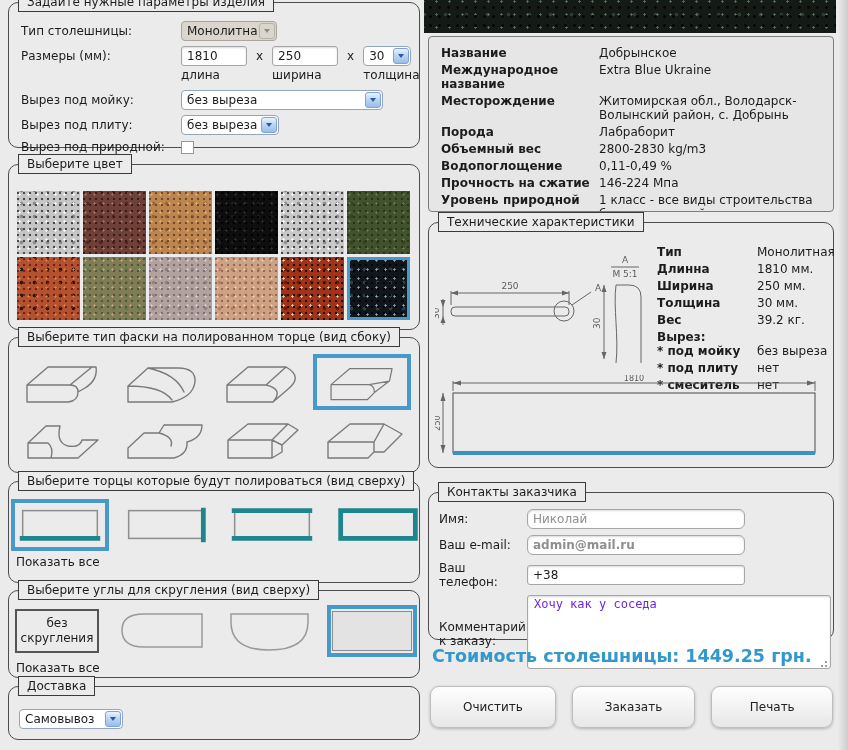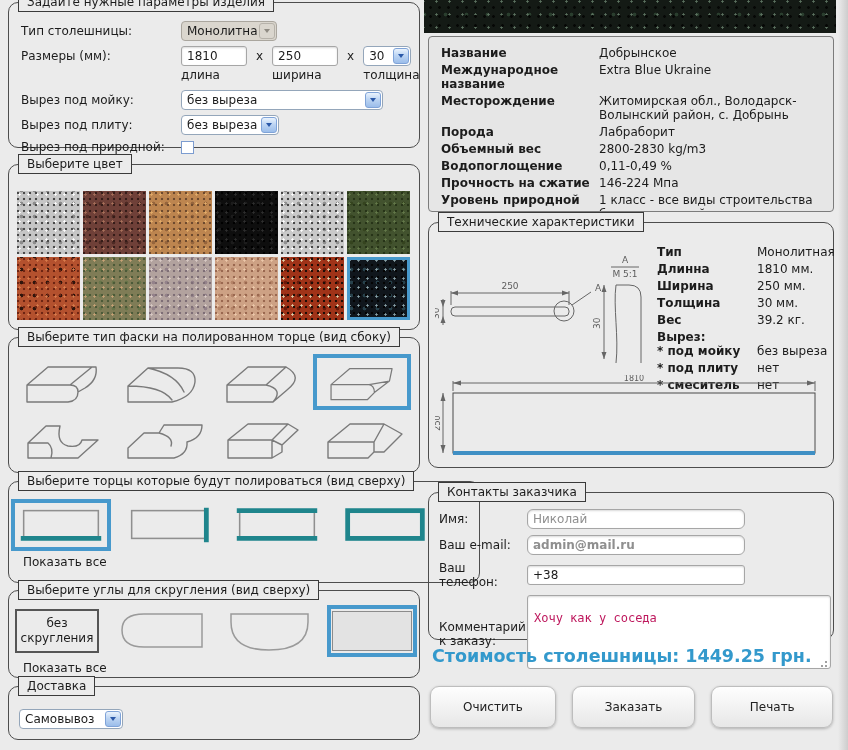--- a/index.html
+++ b/index.html
@@ -39,39 +39,39 @@
   .tile.sel{border-color:var(--sel)}
   .sw{width:63px;height:63px;border:3px solid transparent}
   .sw.sel{border:3px solid var(--sel)}
   .lineart{stroke:#7a7a7a;fill:none;stroke-width:1.4;stroke-linejoin:round;stroke-linecap:round}
   .edgebase{stroke:#8f8f8f;fill:none;stroke-width:1.6}
   .polline{stroke:var(--pol);stroke-width:5;fill:none}
   .cornerart{stroke:#9a9a9a;fill:none;stroke-width:1.5}
   .nonebox{width:84px;height:44px;border:2px solid #555;display:flex;align-items:center;justify-content:center;
     text-align:center;line-height:15px;padding:2px;font-size:12px}
   .plainbox{width:80px;height:40px;border:1px solid #8c8c8c;background:#e3e3e3}
-  .showall{margin:4px 0 0 12px;cursor:pointer}
+  .showall{margin:4px 0 0 5px;cursor:pointer}
   
   .hero{position:absolute;left:424px;top:0;width:412px;height:33px}
   .info{position:absolute;left:428px;top:36px;width:406px;height:176px;border:1px solid #7c7c7c;
     border-radius:4px;background:#e6e6e6;padding:9px 12px;overflow:hidden}
   .igrid{display:grid;grid-template-columns:152px 1fr;column-gap:6px;row-gap:3px;line-height:14px}
   .igrid .lab{font-weight:bold}
   .tgrid{display:grid;grid-template-columns:96px 1fr;column-gap:4px;row-gap:3px;line-height:14px}
   .tgrid .lab{font-weight:bold;white-space:pre-line}
   .dimtext{fill:#5c5c5c;font-size:9px;font-family:"DejaVu Sans",sans-serif}
   .dstroke{stroke:#666;fill:none;stroke-width:1}
   .darrow{fill:#666;stroke:none}
   .planline{stroke:var(--plan);stroke-width:4}
   
   .cgrid{display:grid;grid-template-columns:84px 1fr;column-gap:4px;row-gap:6px;align-items:center}
   .ghost{color:#8f8f8f}
   .cta{position:relative;width:304px}
-  textarea.tin{height:74px;width:304px;resize:none;color:#be185d;
-    font-family:"DejaVu Sans Mono","Liberation Mono",monospace;font-size:12px;padding:15px 6px;line-height:15px}
+  textarea.tin{height:74px;width:304px;resize:none;color:#6d28d9;
+    font-family:"DejaVu Sans Mono","Liberation Mono",monospace;font-size:12px;padding:1px 6px;line-height:15px}
   .grip{position:absolute;right:4px;bottom:5px;width:2px;height:2px;background:#a0a0a0;
     box-shadow:-4px 0 #a0a0a0,0 -4px #a0a0a0}
   .priceline{position:absolute;left:432px;top:646px;font-size:17.5px;font-weight:bold;color:var(--price)}
   .btnrow{position:absolute;left:430px;top:686px;display:flex;gap:16px}
   .act{height:42px;min-width:122px;border:1px solid #bdbdbd;border-radius:9px;
     background:linear-gradient(#fefefe,#e7e7e7);box-shadow:0 1px 3px rgba(0,0,0,.25);
     font:12px "DejaVu Sans",sans-serif;color:#222;padding:0 32px;cursor:pointer}
 </style>
 </head>
 <body>
@@ -204,21 +204,21 @@
         </div>
         <div class="tile" style="width:98px;height:56px">
           <svg width="88" height="52" viewBox="0 0 88 52">
             <path class="lineart" d="M10,30 L32,12 H66 L56,30 Z M10,30 V46 H50 L56,40 V30 M56,30 L66,12 L84,22 L66,40 L56,40"></path>
           </svg>
         </div>
       </div>
     </div>
   </div>
 
-  <div class="fs" style="left:8px;top:481px;width:472px;height:102px">
+  <div class="fs" style="left:8px;top:481px;width:412px;height:102px">
     <div class="legend">Выберите торцы которые будут полироваться (вид сверху)</div>
     <div class="fsbody" style="padding:17px 2px 2px">
       <div class="tilerow" style="gap:8px">
         <div class="tile sel" style="width:100px;height:52px">
           <svg width="90" height="42" viewBox="0 0 94 42">
             <rect class="edgebase" x="8" y="6" width="78" height="29"></rect>
             <line class="polline" x1="5" y1="35" x2="89" y2="35"></line>
           </svg>
         </div>
         <div class="tile" style="width:100px;height:52px">

